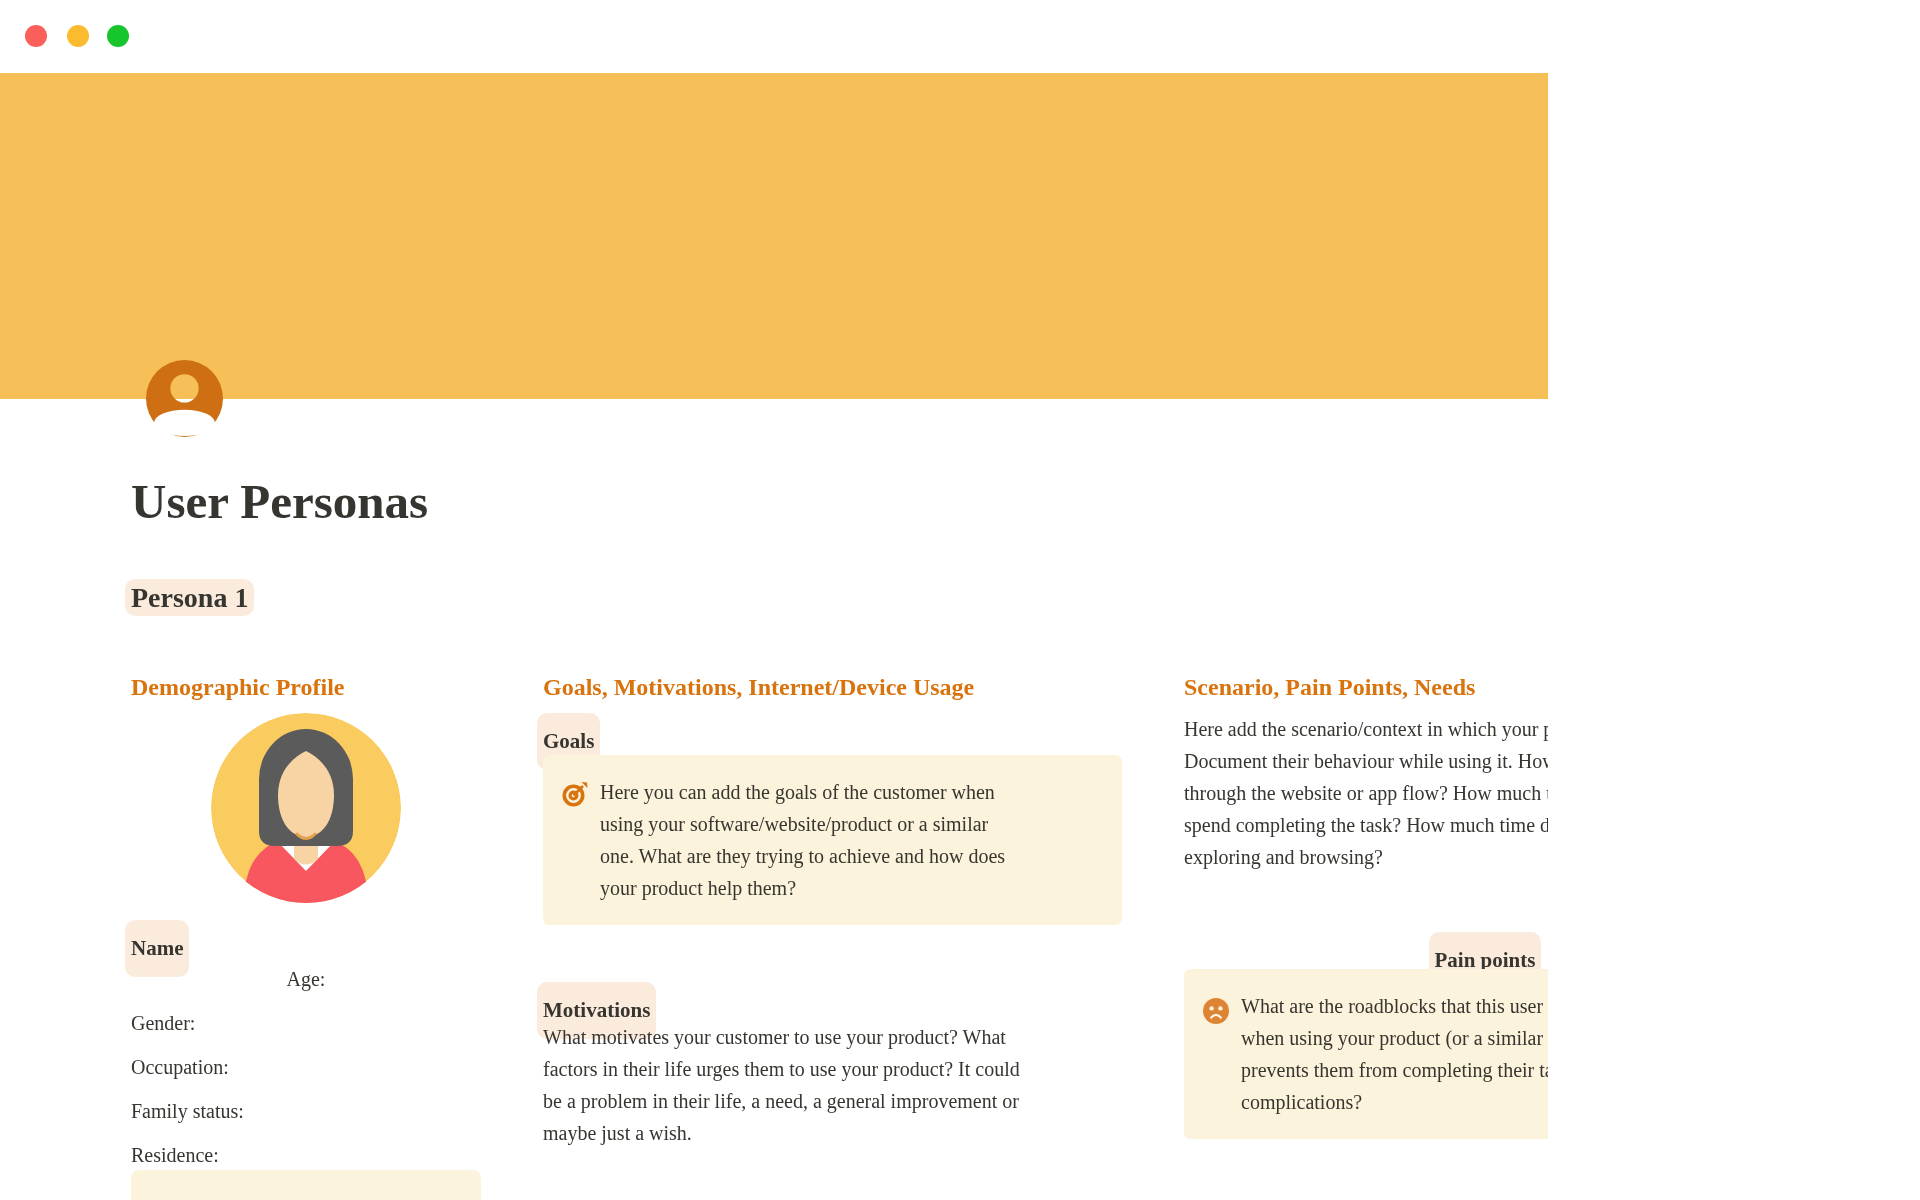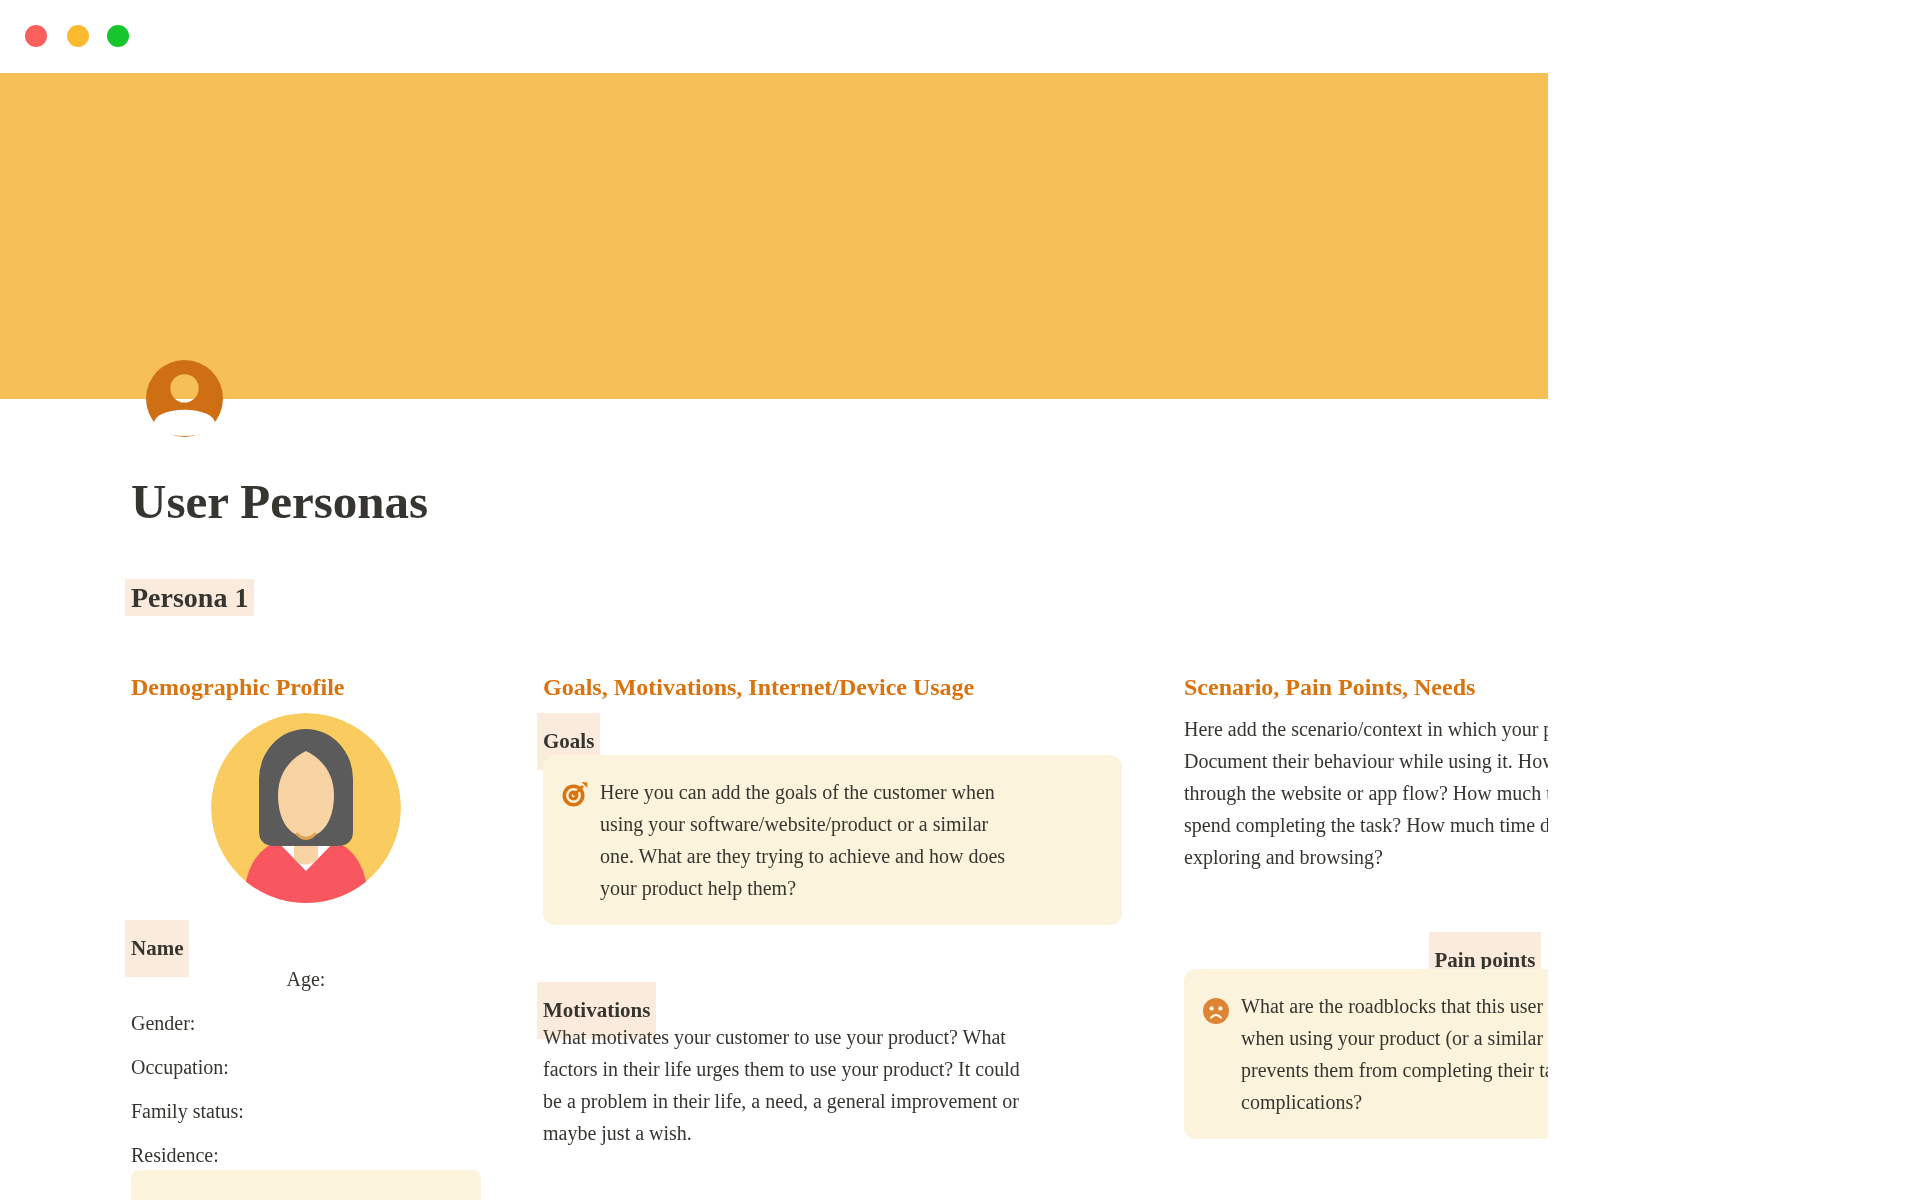--- a/index.html
+++ b/index.html
@@ -14,42 +14,42 @@
   .dot.red{left:25px;background:#FB5F5C;}
   .dot.yellow{left:67px;background:#FCBB2F;}
   .dot.green{left:107px;background:#17C52D;}
   
   .cover{position:absolute;left:0;top:73px;width:1920px;height:326px;background:#F7BF57;}
   
   .page-icon{position:absolute;left:146px;top:360px;width:77px;height:77px;}
   
   .page-title{position:absolute;left:131px;top:474px;font-size:49px;line-height:56px;font-weight:700;color:#37352F;letter-spacing:0;}
   
-  .hl{background:#FAEBDD;border-radius:1px;display:inline-block;}
+  .hl{background:#FAEBDD;border-radius:10px;display:inline-block;}
   .h2row{position:absolute;left:131px;top:579px;}
   .h2{font-size:28px;line-height:33px;font-weight:700;padding:2px 6px;margin-left:-6px;color:#37352F;}
   
   .columns{position:absolute;left:131px;top:672px;width:1661px;display:flex;}
   .col{flex:0 0 auto;}
   .col1{width:350px;margin-right:62px;}
   .col2{width:579px;margin-right:62px;}
   .col3{width:608px;}
   .h3{font-size:24px;line-height:31px;font-weight:700;color:#D9730D;margin:0;}
   .lblrow{margin-top:10px;height:31px;}
   .lbl{font-size:21px;line-height:27px;font-weight:700;padding:15px 6px;margin-left:-6px;color:#37352F;}
   .body{font-size:20px;line-height:32px;white-space:pre;color:#37352F;}
   
   .avatar-wrap{margin-top:10px;width:350px;height:190px;}
   .avatar-wrap svg{display:block;margin:0 auto;}
   .namerow{margin-top:17px;height:31px;}
   .field{font-size:20px;line-height:26px;margin-top:18px;color:#37352F;}
   .field.first{margin-top:15px;text-align:center;}
   .empty-callout{margin-top:2px;width:350px;height:64px;background:#FBF3DB;border-radius:8px;}
   
-  .callout{position:relative;background:#FBF3DB;border-radius:12px;padding:21px 24px 21px 57px;}
+  .callout{position:relative;background:#FBF3DB;border-radius:6px;padding:21px 24px 21px 57px;}
   .callout.goals{margin-top:11px;}
   .callout.pain{margin-top:6px;}
   .callout-icon{position:absolute;left:19px;width:26px;height:26px;}
   .callout.goals .callout-icon{top:26px;}
   .callout.pain .callout-icon{top:29px;}
   .mt-motiv{margin-top:57px;}
   .mt-body2{margin-top:8px;}
   .mt-body3{margin-top:10px;}
   .mt-pain{margin-top:59px;text-align:center;}
 </style>

